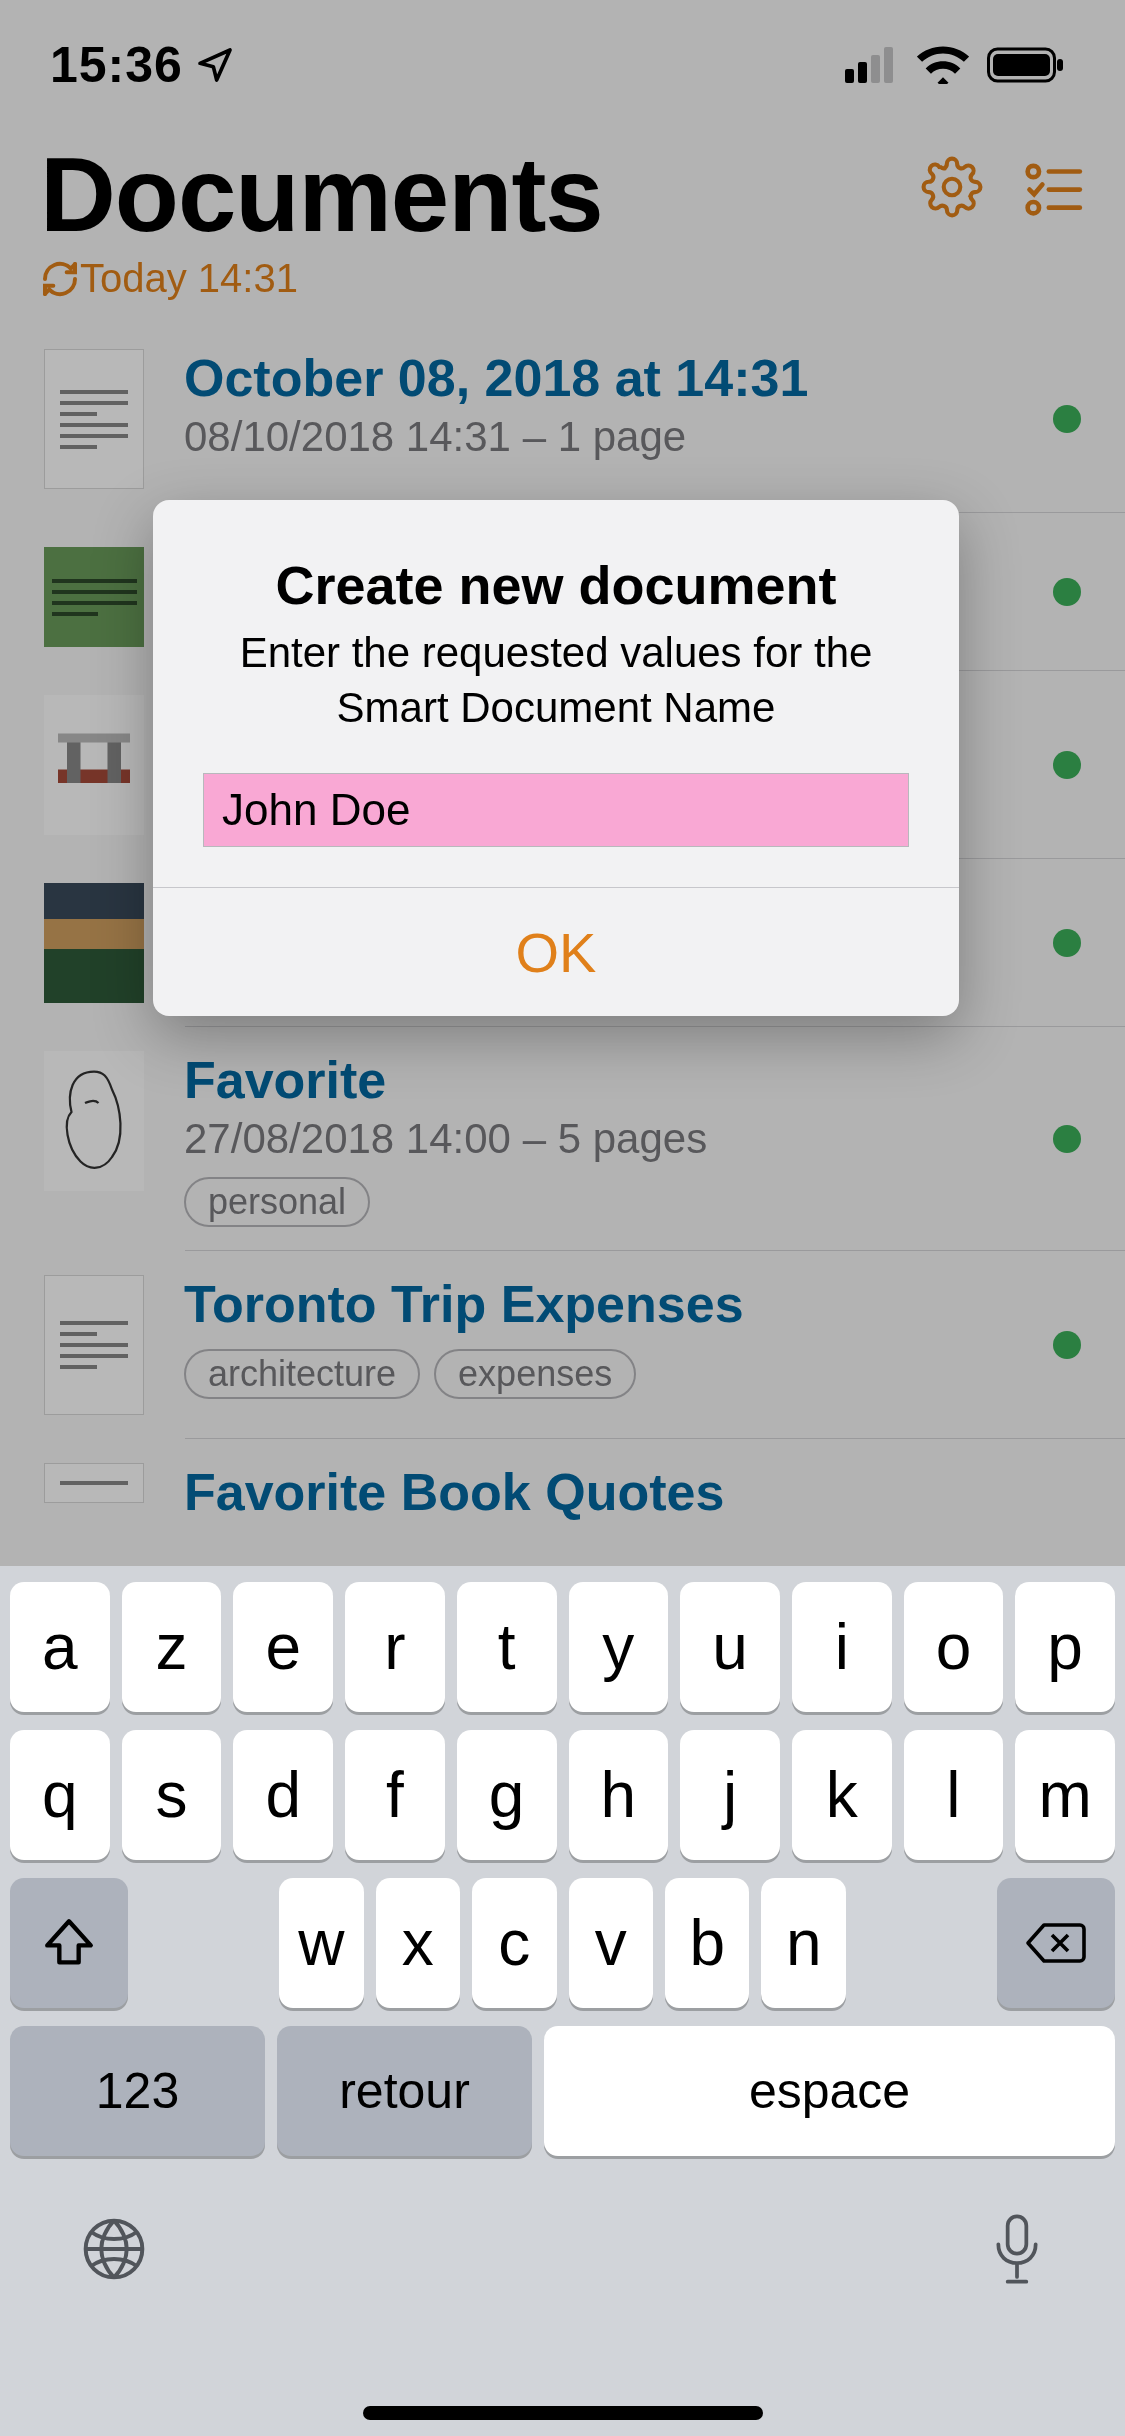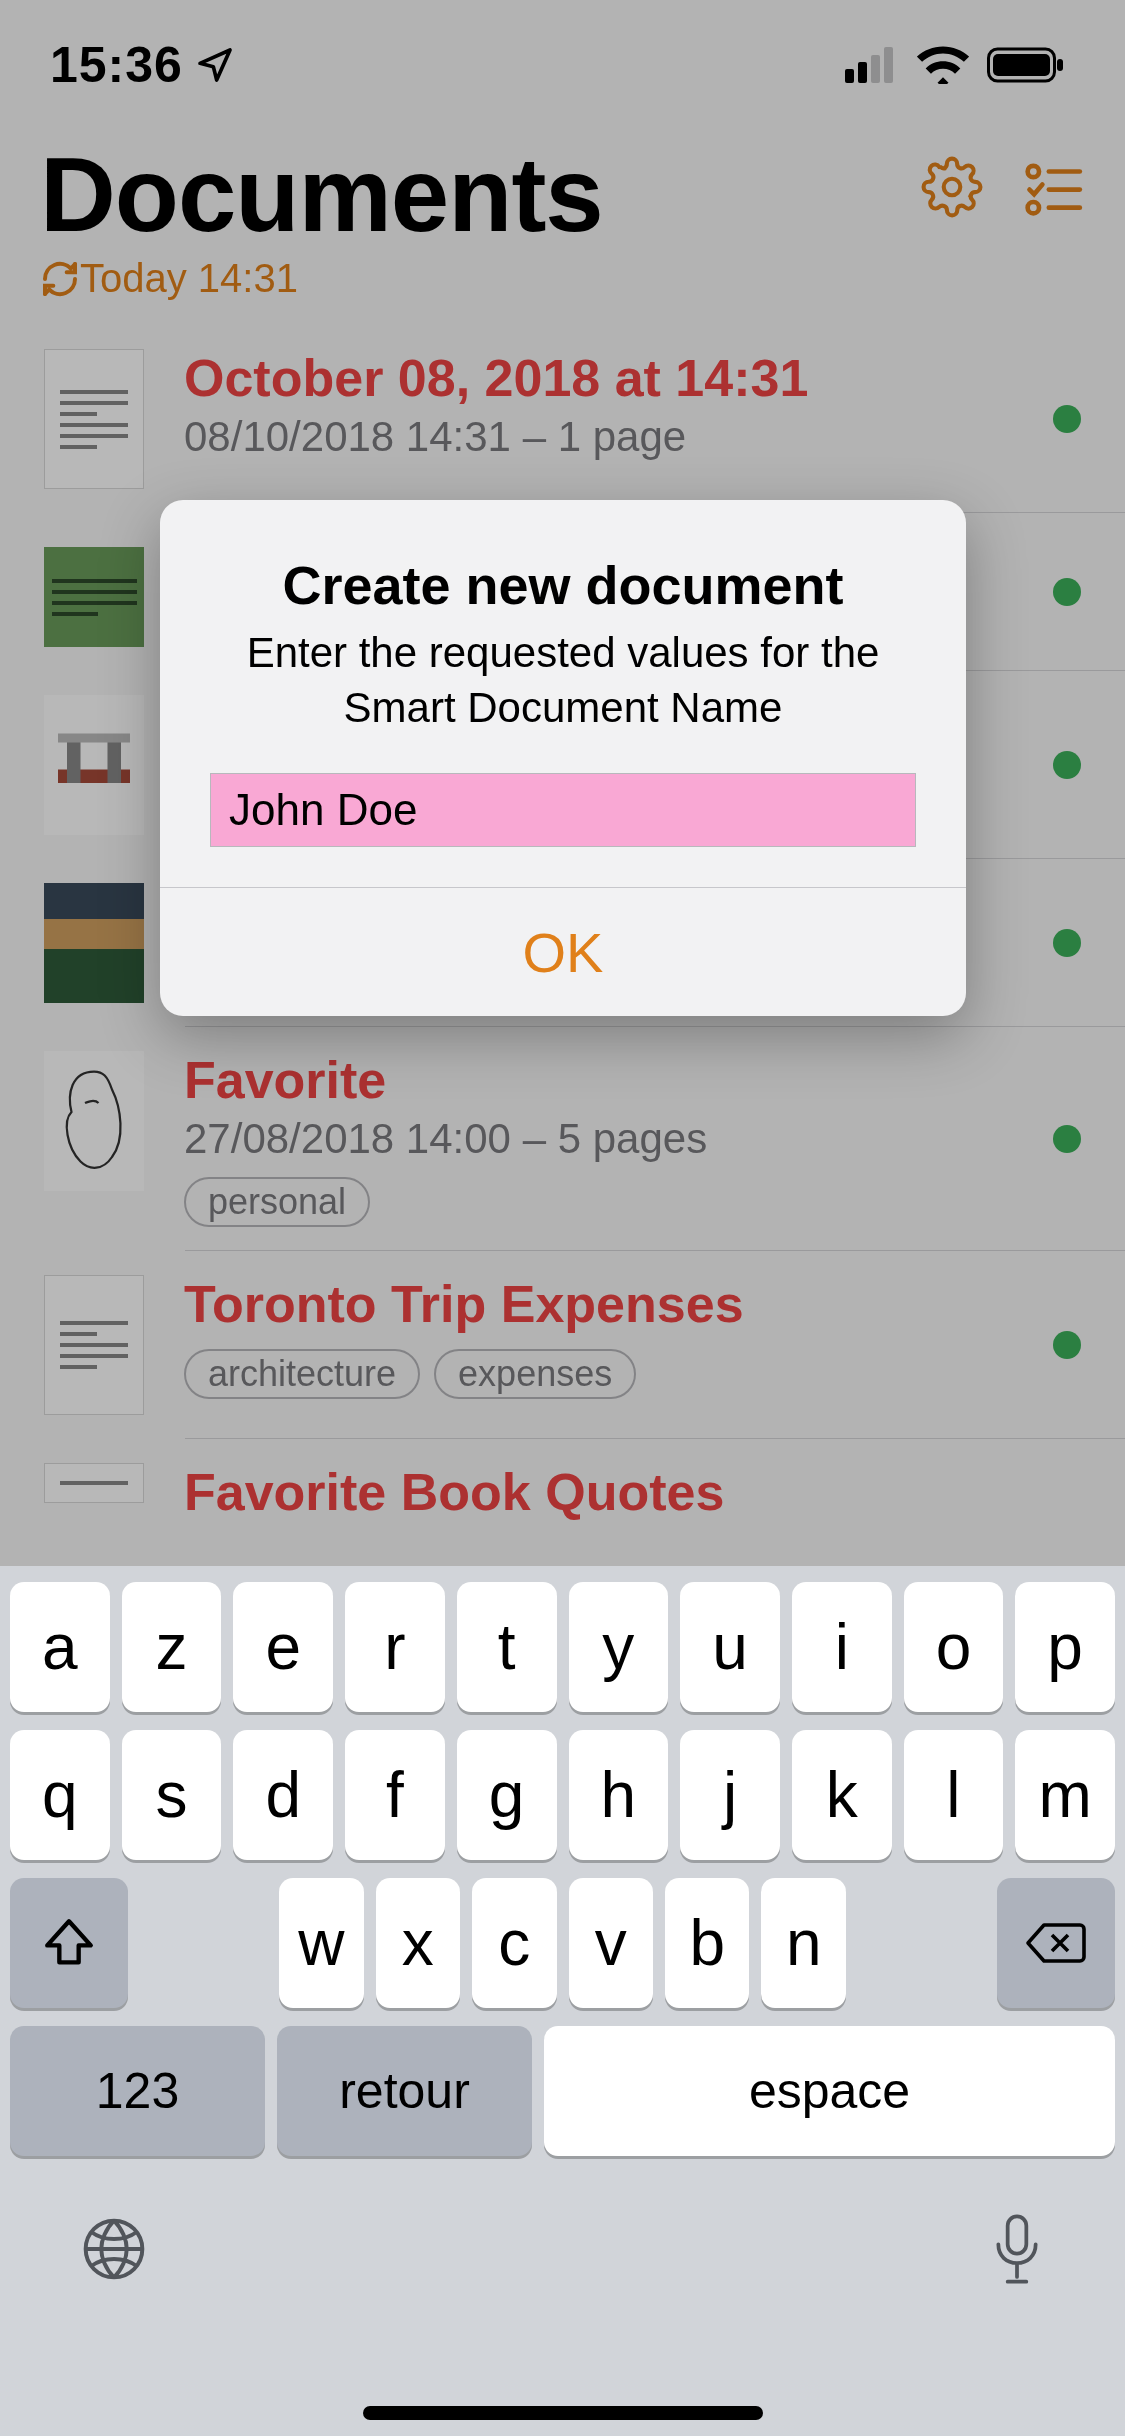--- a/index.html
+++ b/index.html
@@ -29,28 +29,28 @@
   .sep { position:absolute; left: 185px; right: 0; bottom:0; height:1px; background:#d6d6d8; }
   .thumb { width: 100px; height: 140px; background:#fff; border:1px solid #d9d9d9; flex:0 0 auto; margin-right: 40px; overflow:hidden; display:flex; align-items:center; justify-content:center; }
   .thumb.green { background:#6a9b5a; border:none; height:100px; margin-top:10px; }
   .thumb.photo { border:none; height:120px; background: linear-gradient(#3a4a5a 0 30%, #d0a060 30% 55%, #2f5a3a 55% 100%); }
   .thumb.sketch { border:none; background:#fff; }
   .thumb.receipt2 { border:1px solid #d9d9d9; }
   .tlines { width:70%; }
   .tlines span { display:block; height:4px; background:#888; margin:7px 0; }
   .tlines span.short{ width:55%; }
   .row-main { flex:1 1 auto; min-width:0; }
-  .row-title { font-size: 52px; font-weight: 600; color:#ef4444; line-height:1.15; }
+  .row-title { font-size: 52px; font-weight: 600; color:#0369a1; line-height:1.15; }
   .row-sub { font-size: 42px; color:#7a7a7e; margin-top: 4px; }
   .tags { display:flex; gap: 14px; margin-top: 14px; flex-wrap:wrap;}
   .tag { font-size: 36px; color:#7a7a7e; border:2px solid #b6b6ba; border-radius: 999px; padding: 2px 22px; }
   .dot { width: 28px; height: 28px; border-radius:50%; background:#3cb05a; position:absolute; right:44px; top:50%; transform:translateY(-50%); }
 
   
-  .modal { position:absolute; z-index:100; left:160px; top:500px; width:806px; background:#f2f2f3; border-radius:23px; overflow:hidden; box-shadow: 0 20px 60px rgba(0,0,0,0.3); }
+  .modal { position:absolute; z-index:100; left:153px; top:500px; width:806px; background:#f2f2f3; border-radius:16px; overflow:hidden; box-shadow: 0 20px 60px rgba(0,0,0,0.3); }
   .modal-body { padding: 54px 50px 40px 50px; text-align:center; }
   .modal-title { font-size: 54px; font-weight:600; color:#000; }
   .modal-msg { font-size: 42px; color:#000; margin-top:10px; line-height:1.3; }
   .modal-input { width:100%; margin-top:38px; height:74px; border:1px solid #b8b8bc; background:#f9a8d4; font-size:44px; padding: 0 18px; outline:none; text-align:left; }
   .modal-sep { height:1px; background:#c7c7cb; }
   .modal-ok { height:128px; display:flex; align-items:center; justify-content:center; font-size:56px; color:#e0801a; font-weight:400; cursor:pointer; }
 
   
   .kb { position:absolute; left:0; right:0; bottom:0; height:870px; background:#d1d4d9; z-index:200; padding: 16px 10px 0 10px; }
   .kb-row { display:flex; gap:12px; margin-bottom:18px; justify-content:center; }

